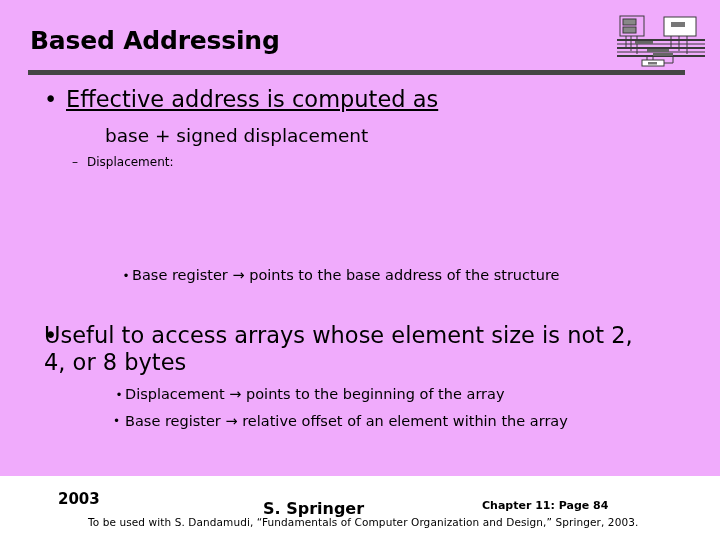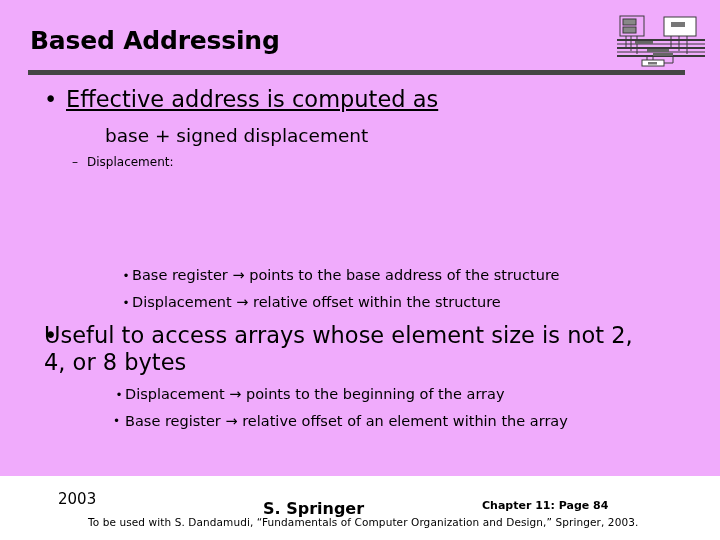--- a/index.html
+++ b/index.html
@@ -135,21 +135,21 @@
     display: block;
     margin-left: 12px;
   }
 
   
   #footer-year {
     position: absolute;
     left: 58px;
     top: 490px;
     font-size: 15px;
-    font-weight: normal;
+    font-weight: bold;
   }
   #footer-author {
     position: absolute;
     left: 263px;
     top: 499px;
     font-size: 16px;
     font-weight: bold;
     white-space: nowrap;
   }
   #footer-chapter {
@@ -224,23 +224,20 @@
 
   <div class="lvl2" style="left:72px; top:151px;">
     <span class="dash">–</span><span>Displacement:</span>
   </div>
 
 
 
   <div class="lvl3b" style="left:120px; top:266px;">
     <span class="bullet">•</span><span>Base register → points to the base address of the structure</span>
   </div>
-  <div class="lvl3b" style="left:120px; top:293px;">
-    <span class="bullet">•</span><span>Displacement → relative offset within the structure</span>
-  </div>
 
   <div class="lvl1-wrap" style="left:44px; top:322px; width:600px;">
     <span class="bullet">•</span>
     <span class="txt">Useful to access arrays whose element size is not 2, 4, or 8 bytes</span>
   </div>
 
   <div class="lvl3b" style="left:113px; top:385px;">
     <span class="bullet">•</span><span>Displacement → points to the beginning of the array</span>
   </div>
   <div class="lvl3b-wrap" style="left:113px; top:412px; width:540px;">

